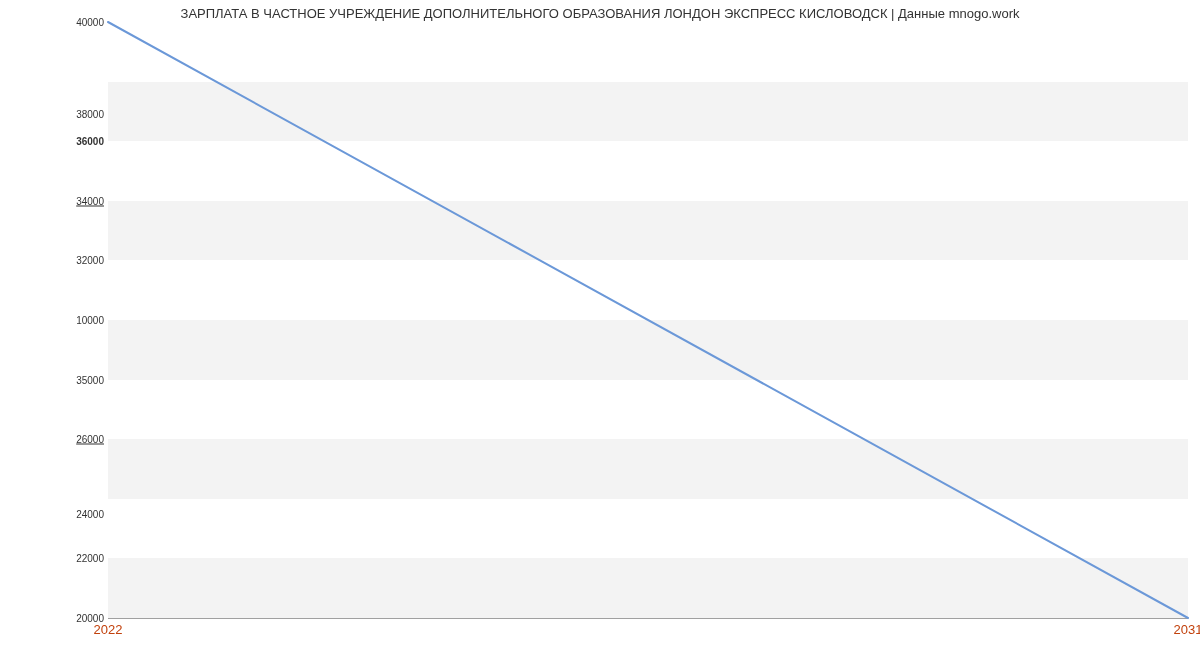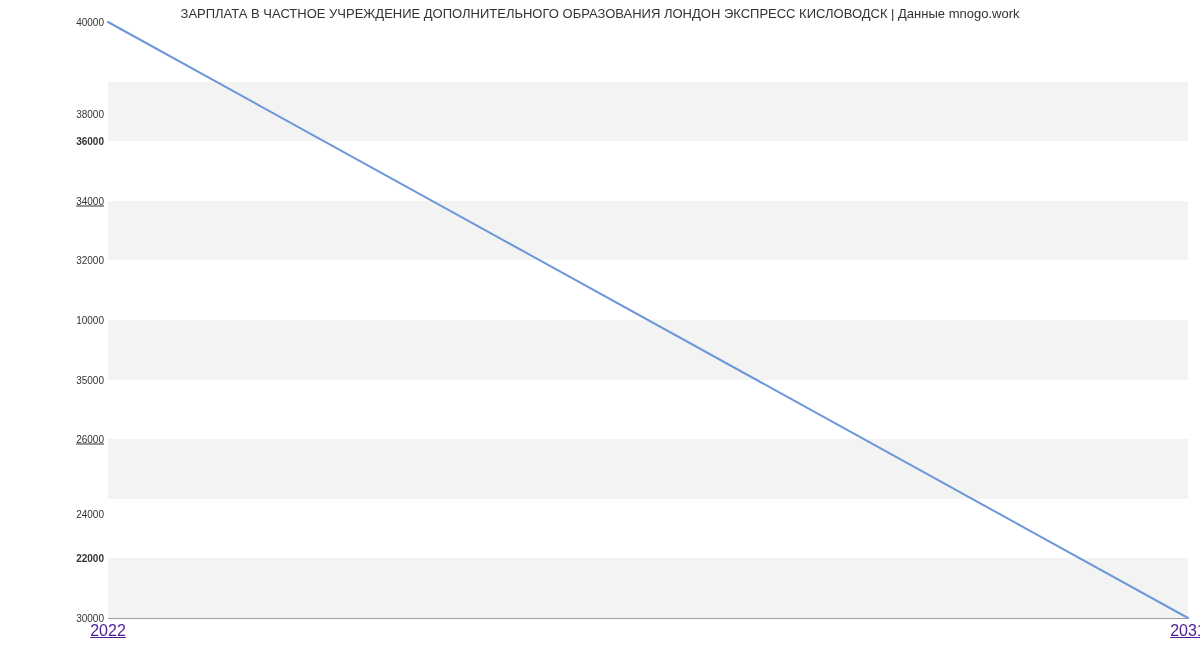--- a/index.html
+++ b/index.html
@@ -45,24 +45,23 @@
     right: 1096px; 
     text-align: right;
     width: 80px;
     font-size: 10px;
     color: #333;
     transform: translateY(-50%);
   }
   .x-tick {
     position: absolute;
     top: 622px;
-    font-size: 16px;
-    color: #4c1d95;
+    font-size: 13px;
+    color: #c2410c;
     transform: translateX(-50%);
-    text-decoration: underline;
   }
   svg.line-layer {
     position: absolute;
     left: 0;
     top: 0;
     width: 100%;
     height: 100%;
     overflow: visible;
   }
   .series-line {
@@ -81,22 +80,22 @@
   <div class="plot-area" id="plot-area">
       <div class="grid-band" style="top: 59.6px; height: 59.6px;"></div>
       <div class="grid-band" style="top: 178.8px; height: 59.6px;"></div>
       <div class="grid-band" style="top: 298px; height: 59.6px;"></div>
       <div class="grid-band" style="top: 417.2px; height: 59.6px;"></div>
       <div class="grid-band" style="top: 536.4px; height: 59.6px;"></div>
     <svg class="line-layer" id="line-layer" viewBox="0 0 1080 596">
       <polyline id="series-line" class="series-line" points="0,0 1080,596"></polyline>
     </svg>
   </div>
-<div class="y-tick" style="top: 618px;">30000</div>
-    <div class="y-tick" style="top: 558.4px; font-weight: bold;">22000</div>
+<div class="y-tick" style="top: 618px;">20000</div>
+    <div class="y-tick" style="top: 558.4px;">22000</div>
     <div class="y-tick" style="top: 514px;">24000</div>
     <div class="y-tick" style="top: 439.2px; text-decoration: underline;">26000</div>
     <div class="y-tick" style="top: 379.6px;">35000</div>
     <div class="y-tick" style="top: 320px;">10000</div>
     <div class="y-tick" style="top: 260.4px;">32000</div>
     <div class="y-tick" style="top: 200.8px; text-decoration: underline;">34000</div>
     <div class="y-tick" style="top: 141.2px; font-weight: bold;">36000</div>
     <div class="y-tick" style="top: 81.6px; margin-top: 32px;">38000</div>
     <div class="y-tick" style="top: 22px;">40000</div>
     <div class="x-tick" style="left: 108px;">2022</div>

